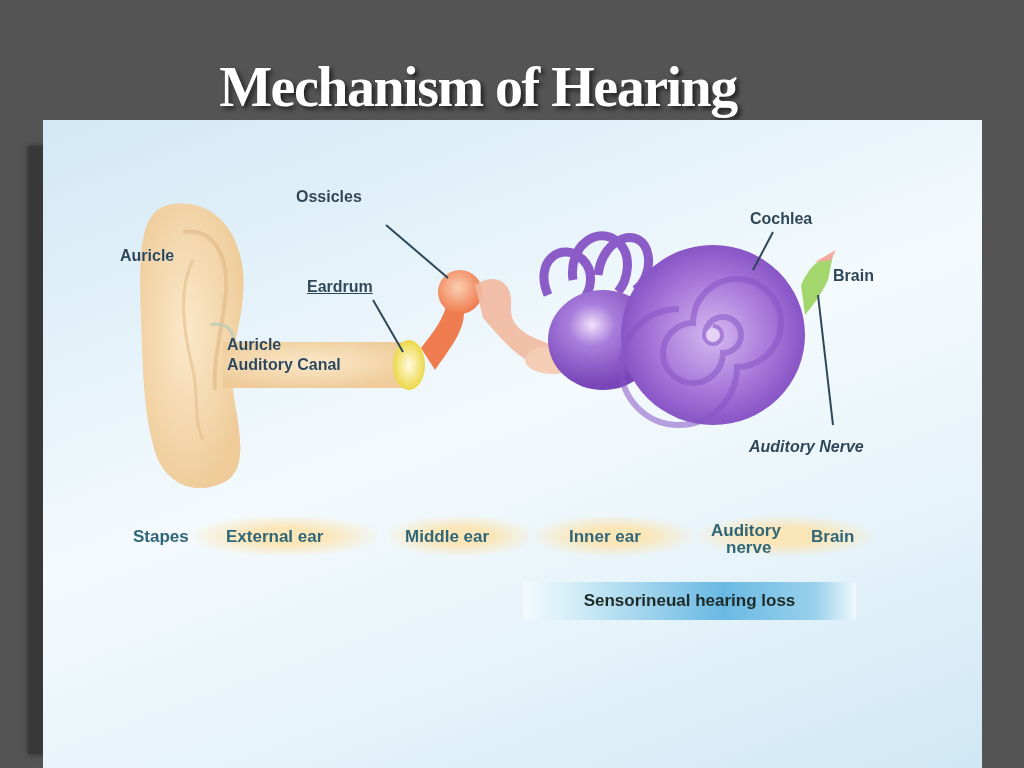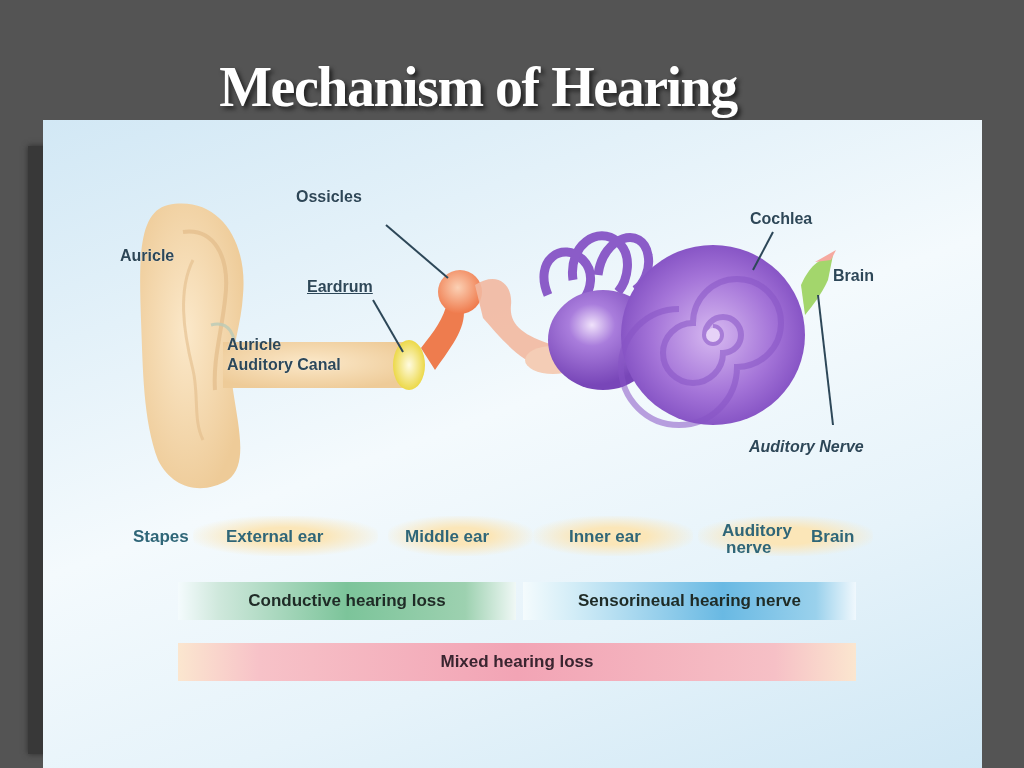--- a/index.html
+++ b/index.html
@@ -104,26 +104,20 @@
 
   <div class="flowbg" style="left:150px;top:396px;width:185px;"></div>
   <div class="flowbg" style="left:345px;top:396px;width:145px;"></div>
   <div class="flowbg" style="left:490px;top:396px;width:160px;"></div>
   <div class="flowbg" style="left:655px;top:396px;width:175px;"></div>
 
   <div class="flow" style="left:90px;top:408px;">Stapes</div>
   <div class="flow" style="left:183px;top:408px;">External ear</div>
   <div class="flow" style="left:362px;top:408px;">Middle ear</div>
   <div class="flow" style="left:526px;top:408px;">Inner ear</div>
-  <div class="flow" style="left:668px;top:402px;margin-left:11px;">Auditory</div>
+  <div class="flow" style="left:668px;top:402px;">Auditory</div>
   <div class="flow" style="left:683px;top:419px;">nerve</div>
   <div class="flow" style="left:768px;top:408px;">Brain</div>
 
-  <div class="bar cond" style="left:135px;top:462px;width:338px;">
-    <span>Conductive hearing loss</span>
-  </div>
   <div class="bar sens" style="left:480px;top:462px;width:333px;">
-    <span>Sensorineual hearing nerve</span>
-  </div>
-  <div class="bar mix" style="left:135px;top:523px;width:678px;">
-    <span>Mixed hearing loss</span>
+    <span>Sensorineual hearing loss</span>
   </div>
 </div>
 
 </body></html>

